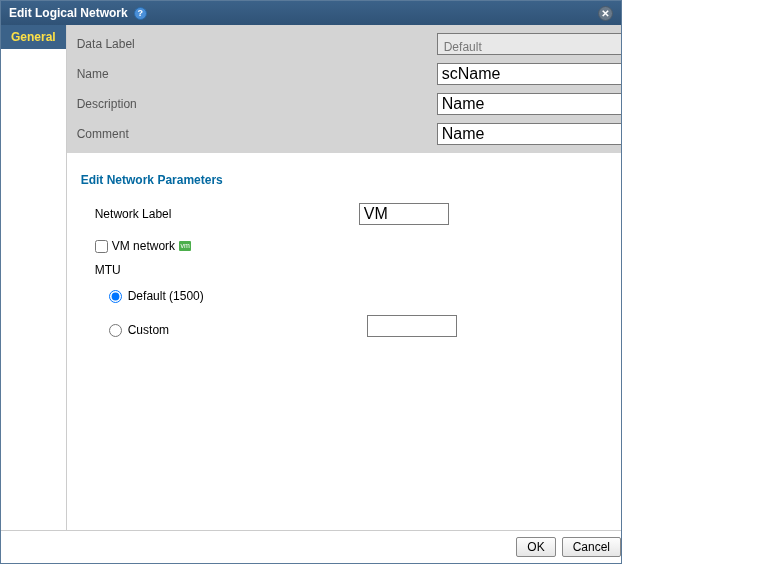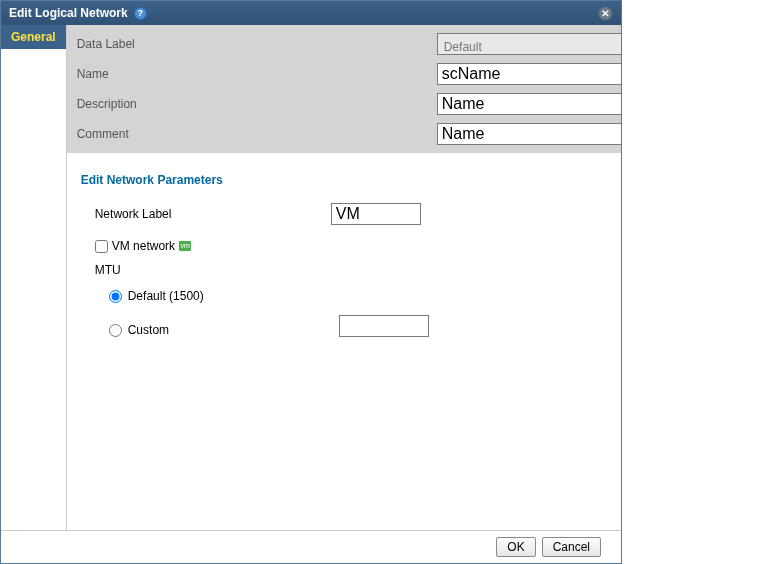--- a/index.html
+++ b/index.html
@@ -121,21 +121,21 @@
   .form-top input[type="text"] { width: 220px; }
   .form-bottom {
     padding: 20px 14px;
     flex: 1;
   }
   .section-title {
     font-weight: bold;
     margin-bottom: 16px;
     color: #0369a1;
   }
-  .indent { padding-left: 14px; }
+  .indent { padding-left: 14px; gap: 28px; }
   .form-bottom .row { margin-bottom: 14px; }
   .form-bottom .label2 {
     width: 236px;
   }
   .form-bottom input.small { width: 90px; }
   .checkbox-row {
     display: flex;
     align-items: center;
     gap: 4px;
     margin-bottom: 10px;
@@ -164,21 +164,21 @@
   }
   .custom-input {
     width: 90px;
     height: 22px;
     border: 1px solid #7a7a7a;
     background: #e8e8e8;
     margin-left: 170px;
   }
   .footer {
     border-top: 1px solid #ccc;
-    padding: 6px 20px;
+    padding: 6px 0;
     display: flex;
     justify-content: flex-end;
     gap: 6px;
     background: #fff;
   }
   .btn {
     border: 1px solid #888;
     background: linear-gradient(#fdfdfd, #e6e6e6);
     padding: 2px 10px;
     font-size: 12px;

